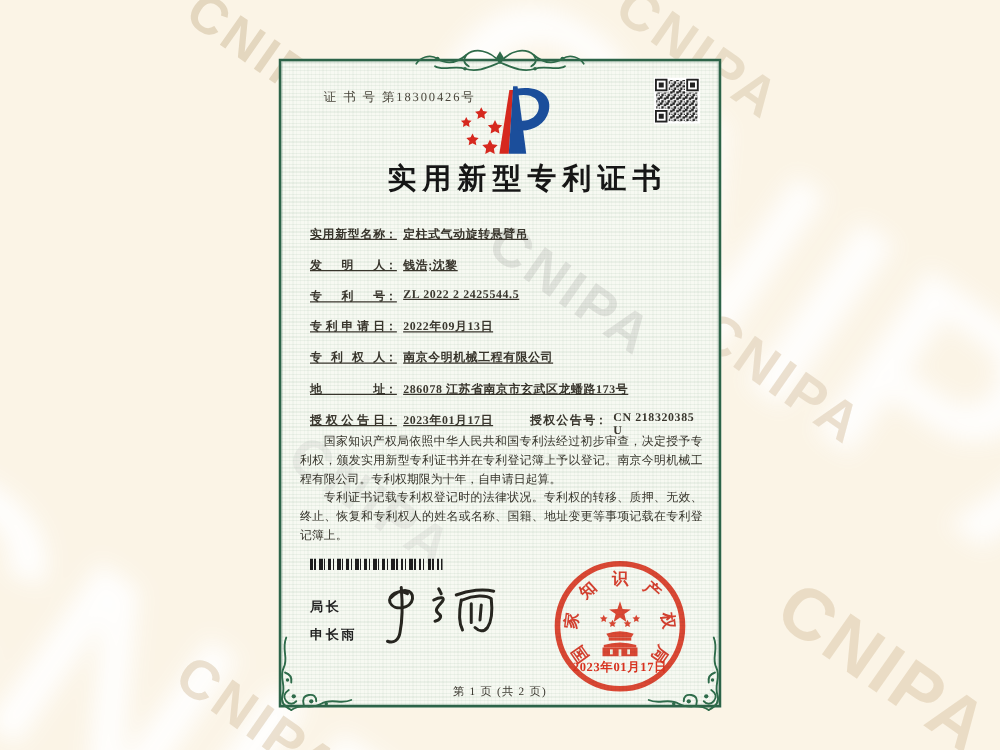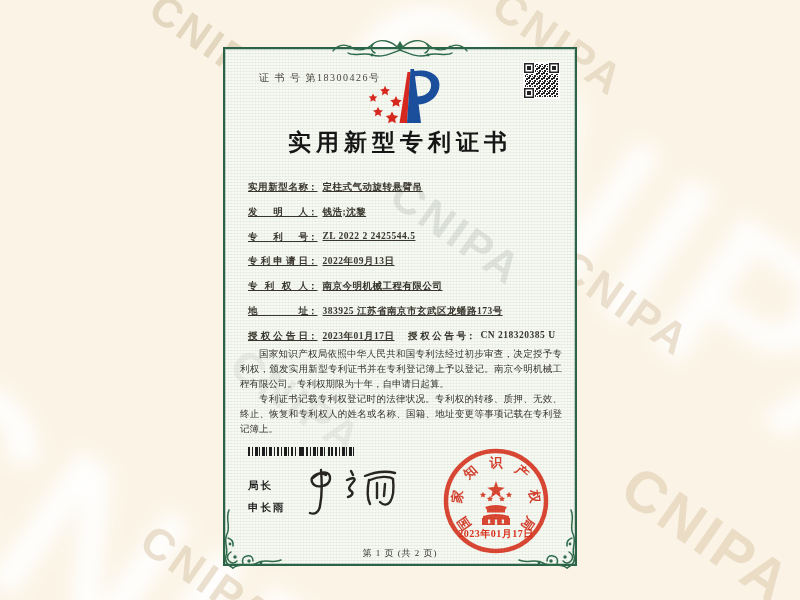--- a/index.html
+++ b/index.html
@@ -27,28 +27,28 @@
   .pwm1{left:185px;top:120px;font-size:44px;color:rgba(150,150,145,.22);}
   .pwm2{left:25px;top:290px;font-size:44px;color:rgba(150,150,145,.13);}
 
   .flourish-top{position:absolute;left:50%;top:-12px;transform:translateX(-50%);z-index:4;}
   .flourish-bl{position:absolute;left:-4px;bottom:-8px;z-index:4;}
   .flourish-br{position:absolute;right:-4px;bottom:-8px;z-index:4;transform:scale(-1,1);}
 
   .cert-no{position:absolute;left:34px;top:22px;font-size:10px;color:#4a463c;letter-spacing:1.5px;}
   .qr{position:absolute;left:298px;top:13px;width:37px;height:37px;}
   .logo{position:absolute;left:139px;top:18px;width:82px;height:58px;}
-  .title{position:absolute;left:0;top:78px;width:100%;text-align:center;font-size:23px;font-weight:bold;color:#161616;letter-spacing:5px;margin:0;}
+  .title{position:absolute;left:0;top:78px;width:100%;text-align:center;font-size:23px;font-weight:bold;color:#161616;letter-spacing:5px;margin:0;padding-left:22px;}
 
   .fields{position:absolute;left:23px;top:132px;width:310px;font-size:9.5px;color:#38352c;}
   .frow{height:24.8px;position:relative;display:flex;align-items:flex-start;text-decoration:underline;}
   .flabel{display:inline-block;width:60px;text-align:justify;text-align-last:justify;font-weight:bold;}
   .fcolon{font-weight:bold;margin-right:5px;}
   .fvalue{font-weight:bold;letter-spacing:.5px;}
-  .fcol2{position:absolute;left:160px;top:0;display:flex;}
+  .fcol2{position:absolute;left:176px;top:0;display:flex;}
   .fcol2 .flabel{width:58px;}
 
   .body-text{position:absolute;left:15px;top:298px;width:322px;font-size:9.5px;line-height:15px;color:#36342b;text-align:justify;}
   .body-text p{margin:0;text-indent:2em;}
 
   .barcode{position:absolute;left:23px;top:398px;width:106px;height:9px;
     background-image:repeating-linear-gradient(90deg,#1d1d1d 0 2px,transparent 2px 3.5px,#1d1d1d 3.5px 4.5px,transparent 4.5px 7px,#1d1d1d 7px 10px,transparent 10px 11px,#1d1d1d 11px 12px,transparent 12px 14.5px);}
 
   .officer{position:absolute;left:23px;top:430px;font-size:10.5px;color:#222;font-weight:bold;letter-spacing:2px;font-family:"Liberation Sans",sans-serif;}
   .officer div{margin-bottom:8px;}
@@ -201,21 +201,21 @@
         <span class="fvalue">2022年09月13日</span>
       </div>
       <div class="frow">
         <span class="flabel">专 利 权 人</span>
           <span class="fcolon">：</span>
         <span class="fvalue">南京今明机械工程有限公司</span>
       </div>
       <div class="frow">
         <span class="flabel">地 址</span>
           <span class="fcolon">：</span>
-        <span class="fvalue">383925 江苏省南京市玄武区龙蟠路173号</span>
+        <span class="fvalue">286078 江苏省南京市玄武区龙蟠路173号</span>
       </div>
       <div class="frow">
         <span class="flabel">授权公告日</span>
           <span class="fcolon">：</span>
         <span class="fvalue">2023年01月17日</span>
         <span class="fcol2">
           <span class="flabel">授权公告号</span>
             <span class="fcolon">：</span>
           <span class="fvalue">CN 218320385 U</span>
         </span>

